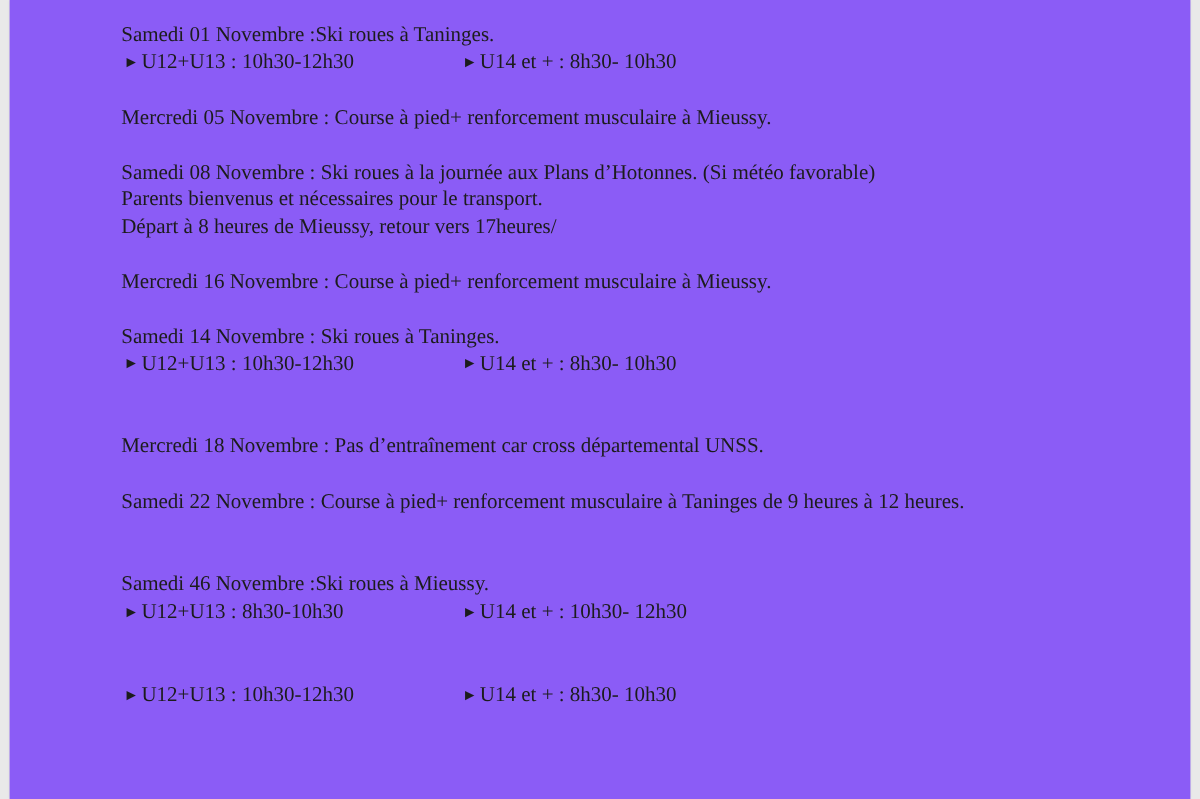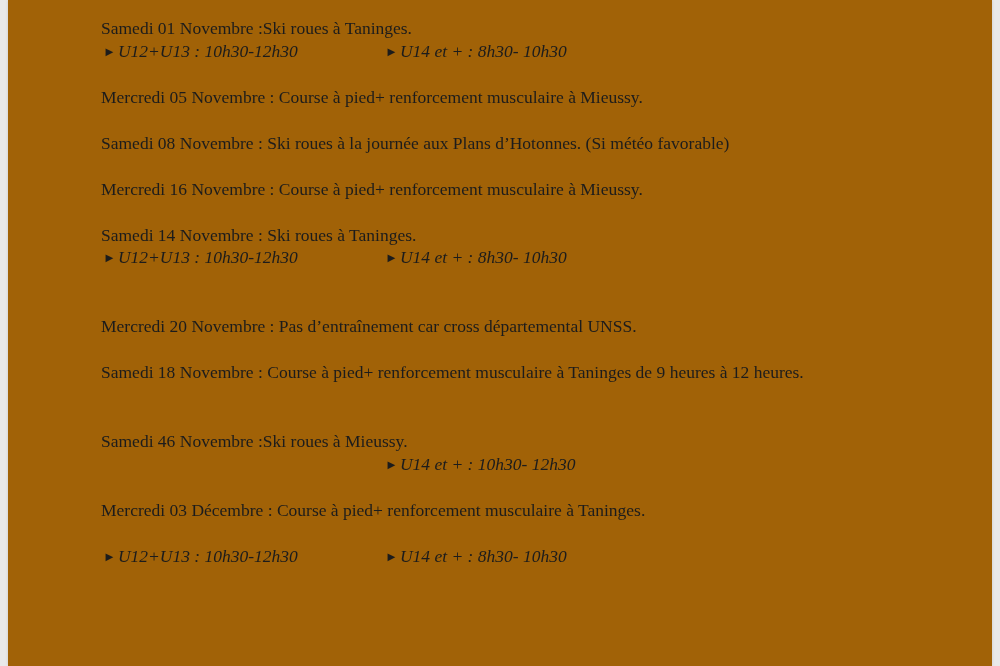--- a/index.html
+++ b/index.html
@@ -15,21 +15,21 @@
       width: 1000px;
       height: 666px;
       background: #e9e9e9;
     }
     .page {
       position: absolute;
       left: 8px;
       top: 0;
       width: 984px;
       height: 666px;
-      background: #a16207;
+      background: #8b5cf6;
       box-shadow: 0 0 3px rgba(0,0,0,0.12);
     }
     .content {
       position: absolute;
       left: 93px;
       top: 17px;
       font-family: "Liberation Serif", serif;
       font-size: 17.5px;
       color: #1c1c1c;
       line-height: 22.5px;
@@ -37,21 +37,20 @@
     .line {
       white-space: pre;
       height: 22.5px;
     }
     .gap { height: 23.5px; }
     .gap-lg { height: 46px; }
     .sessions {
       position: relative;
       height: 22.5px;
       white-space: pre;
-      font-style: italic;
     }
     .session {
       position: absolute;
       top: 0;
       white-space: pre;
     }
     .session.left { left: 2px; }
     .session.right { left: 284px; }
     .arrow {
       font-size: 13px;
@@ -72,47 +71,49 @@
       <div class="sessions">
         <span class="session left"><span class="arrow">►</span><span>U12+U13 : 10h30-12h30</span></span>
         <span class="session right"><span class="arrow">►</span><span>U14 et + : 8h30- 10h30</span></span>
       </div>
       <div class="gap"></div>
 
       <div class="line">Mercredi 05 Novembre : Course à pied+ renforcement musculaire à Mieussy.</div>
       <div class="gap"></div>
 
       <div class="line">Samedi 08 Novembre : Ski roues à la journée aux Plans d’Hotonnes. (Si météo favorable)</div>
+      <div class="line">Parents bienvenus et nécessaires pour le transport.</div>
+      <div class="line">Départ à 8 heures de Mieussy, retour vers 17heures/</div>
       <div class="gap"></div>
 
       <div class="line">Mercredi 16 Novembre : Course à pied+ renforcement musculaire à Mieussy.</div>
       <div class="gap"></div>
 
       <div class="line">Samedi 14 Novembre : Ski roues à Taninges.</div>
       <div class="sessions">
         <span class="session left"><span class="arrow">►</span><span>U12+U13 : 10h30-12h30</span></span>
         <span class="session right"><span class="arrow">►</span><span>U14 et + : 8h30- 10h30</span></span>
       </div>
       <div class="gap-lg"></div>
 
-      <div class="line">Mercredi 20 Novembre : Pas d’entraînement car cross départemental UNSS.</div>
+      <div class="line">Mercredi 18 Novembre : Pas d’entraînement car cross départemental UNSS.</div>
       <div class="gap"></div>
 
-      <div class="line">Samedi 18 Novembre : Course à pied+ renforcement musculaire à Taninges de 9 heures à 12 heures.</div>
+      <div class="line">Samedi 22 Novembre : Course à pied+ renforcement musculaire à Taninges de 9 heures à 12 heures.</div>
       <div class="gap"></div>
 
       <div class="gap"></div>
 
       <div class="line">Samedi 46 Novembre :Ski roues à Mieussy.</div>
       <div class="sessions">
+        <span class="session left"><span class="arrow">►</span><span>U12+U13 : 8h30-10h30</span></span>
         <span class="session right"><span class="arrow">►</span><span>U14 et + : 10h30- 12h30</span></span>
       </div>
       <div class="gap"></div>
 
-      <div class="line">Mercredi 03 Décembre : Course à pied+ renforcement musculaire à Taninges.</div>
       <div class="gap"></div>
 
       <div class="sessions">
         <span class="session left"><span class="arrow">►</span><span>U12+U13 : 10h30-12h30</span></span>
         <span class="session right"><span class="arrow">►</span><span>U14 et + : 8h30- 10h30</span></span>
       </div>
 
     </div>
   </div>
 </div>

